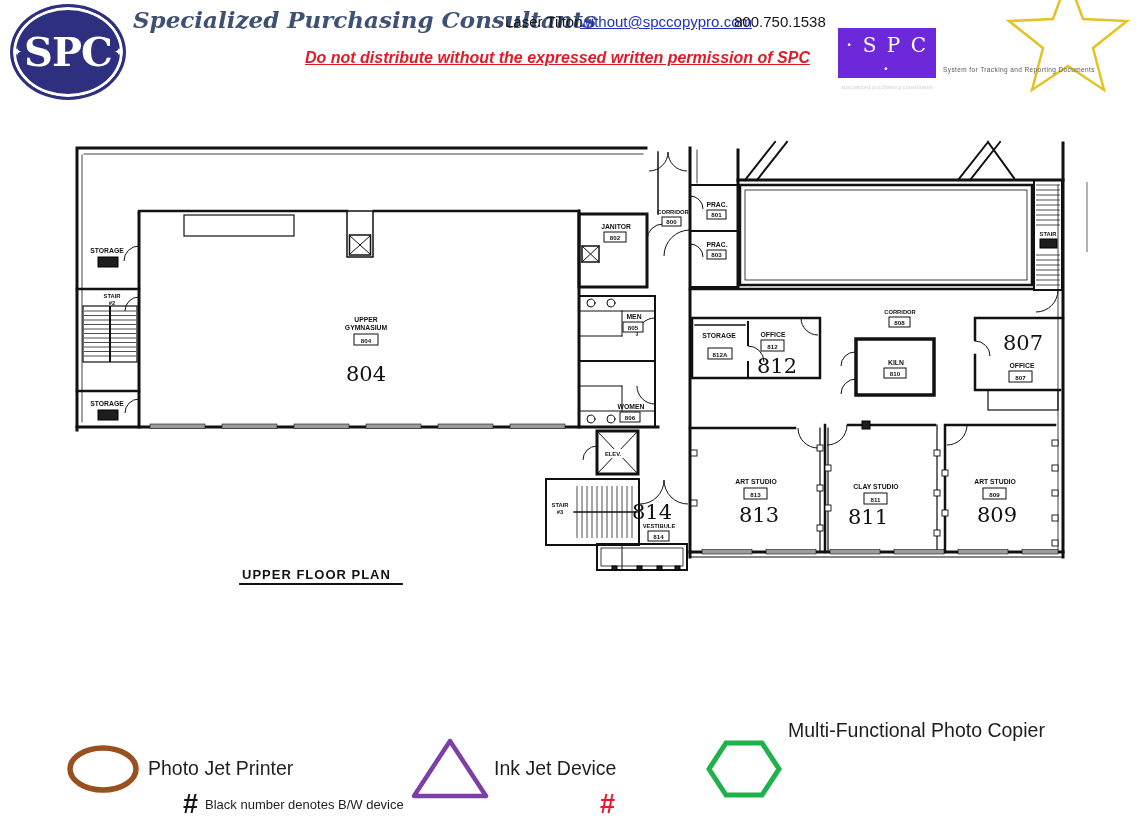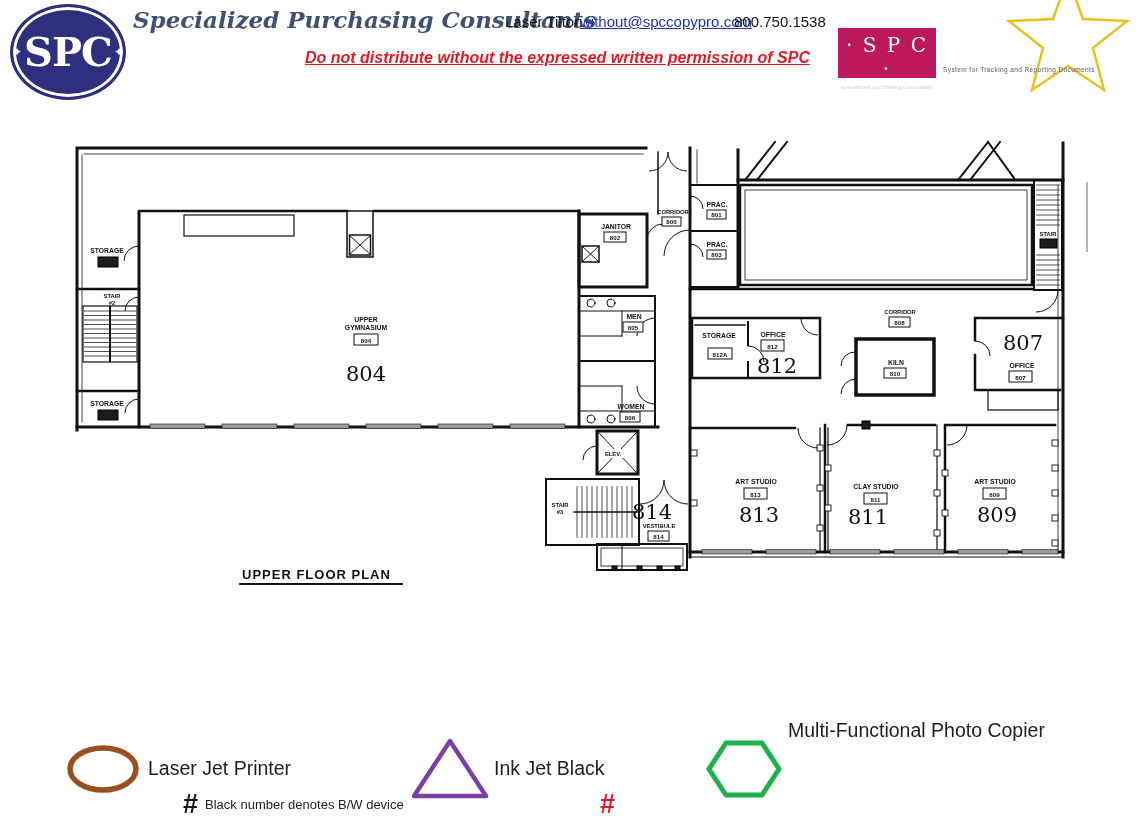--- a/index.html
+++ b/index.html
@@ -13,21 +13,21 @@
     display:flex;align-items:center;justify-content:center;color:#fff;}
   .logo-text{font-family:"DejaVu Serif",serif;font-size:40px;letter-spacing:-1px;line-height:1;padding:0 2px;font-weight:bold;}
   .logo-diamond{font-size:12px;line-height:1;}
   .company{left:133px;top:6px;font-family:"DejaVu Serif",serif;font-style:italic;font-weight:bold;
     font-size:23px;color:#3e5173;white-space:nowrap;}
   .contact{top:13px;font-size:15px;color:#151515;white-space:nowrap;}
   .email{color:#2230c0;text-decoration:underline;cursor:pointer;}
   .warning{left:305px;top:49px;font-size:16px;font-weight:bold;font-style:italic;
     color:#e01b24;text-decoration:underline;white-space:nowrap;}
   .stardoc{left:820px;top:0;width:320px;height:96px;}
-  .sd-box{left:18px;top:28px;width:98px;height:50px;background:#be185d;color:#fff;text-align:center;}
+  .sd-box{left:18px;top:28px;width:98px;height:50px;background:#6d28d9;color:#fff;text-align:center;}
   .sd-spc{font-family:"DejaVu Serif",serif;font-size:20px;letter-spacing:2px;margin-top:5px;}
   .sd-sub{font-size:5.5px;color:#cfcfcf;letter-spacing:.2px;margin-top:3px;white-space:nowrap;}
   .sd-name{left:122px;top:30px;font-family:"DejaVu Serif",serif;font-size:27px;letter-spacing:2px;color:#1a1a1a;white-space:nowrap;}
   .sd-tag{left:123px;top:66px;font-size:6.5px;color:#5a5a5a;letter-spacing:.4px;white-space:nowrap;}
 
   
   svg .w{stroke:#111;fill:none;stroke-linecap:square;}
   .sw35{stroke-width:3.5}.sw3{stroke-width:3}.sw25{stroke-width:2.5}.sw2{stroke-width:2}
   .sw15{stroke-width:1.5}.sw12{stroke-width:1.2}.sw1{stroke-width:1}.sw08{stroke-width:.8}
   .hatch{stroke:#222;stroke-width:.8;fill:none;}
@@ -312,28 +312,28 @@
   <path class="w" style="stroke-width:1.8" d="M240,584 H402"></path>
 
   <path class="artifact" d="M1087,182 V252"></path>
 </svg>
 
 <div class="abs" style="left:65px;top:743px">
   <svg width="76" height="52" viewBox="0 0 76 52">
     <ellipse cx="38" cy="26" rx="33" ry="21" fill="none" stroke="#9a4f1e" stroke-width="5.5"></ellipse>
   </svg>
 </div>
-<span class="abs leg-label" style="left:148px;top:757px">Laser Jet Printer</span>
+<span class="abs leg-label" style="left:148px;top:757px">Photo Jet Printer</span>
 
 <div class="abs" style="left:410px;top:737px">
   <svg width="80" height="64" viewBox="0 0 80 64">
     <polygon points="40,4 76,59 4,59" fill="none" stroke="#7b3fa5" stroke-width="4.5" stroke-linejoin="round"></polygon>
   </svg>
 </div>
-<span class="abs leg-label" style="left:494px;top:757px">Ink Jet Black</span>
+<span class="abs leg-label" style="left:494px;top:757px">Ink Jet Device</span>
 
 <div class="abs" style="left:705px;top:739px">
   <svg width="78" height="60" viewBox="0 0 78 60">
     <polygon points="21,4 57,4 74,30 57,56 21,56 4,30" fill="none" stroke="#1fb14c" stroke-width="5"></polygon>
   </svg>
 </div>
 <span class="abs leg-label" style="left:788px;top:719px">Multi-Functional Photo Copier</span>
 
 <div class="abs note" style="left:183px;top:791px">
   <span class="hash" style="color:#151515">#</span>

